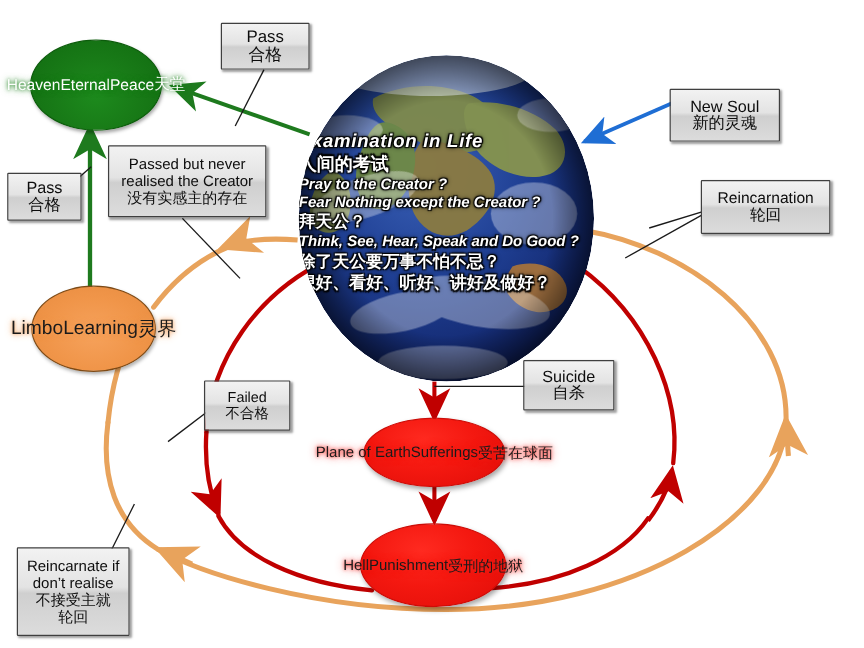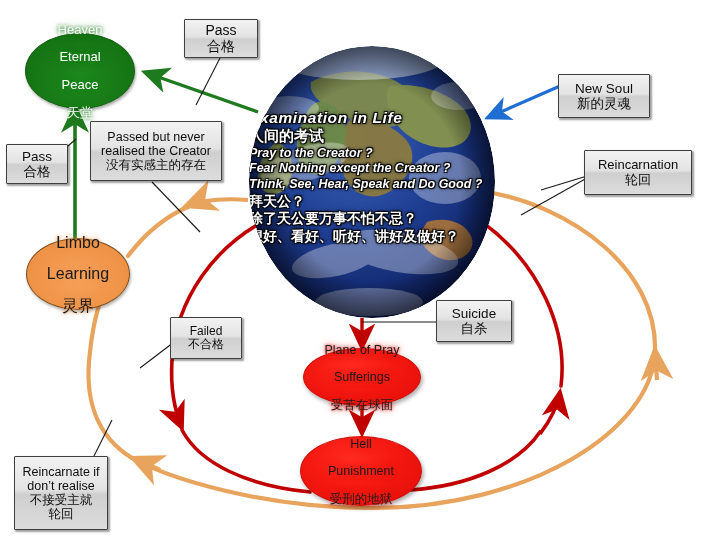--- a/index.html
+++ b/index.html
@@ -21,22 +21,22 @@
     text-align:center;color:#0d0d0d;line-height:1.12;
     box-shadow:1.5px 1.5px 2px rgba(0,0,0,.38);
     padding:14px 4px;
   }
   .box .ln{display:block;white-space:nowrap;}
   .box .cn{font-family:"DejaVu Sans","Liberation Sans",sans-serif;}
 
   
   .ell{
     position:absolute;z-index:5;box-sizing:border-box;border-radius:50%;
-    display:flex;flex-direction:column;align-items:center;justify-content:center;
-    text-align:left;line-height:1.2;gap:12px;
+    display:flex;flex-direction:row;align-items:center;justify-content:center;
+    text-align:left;line-height:1.2;
   }
   .ell .ln{display:block;white-space:nowrap;}
   .ell .cn{font-family:"DejaVu Sans","Liberation Sans",sans-serif;}
 
   .ell-heaven{
     background:radial-gradient(ellipse at 50% 62%,#1d8a1d 0%,#187a17 48%,#116b10 100%);
     border:1.5px solid #0d5c0c;color:#ffffff;
     text-shadow:0 0 3px rgba(30,130,30,.95),0 0 6px rgba(30,130,30,.8);
     box-shadow:1px 2px 3px rgba(0,0,0,.35);
   }
@@ -175,42 +175,42 @@
         </g>
         <ellipse cx="123" cy="136" rx="123" ry="136" fill="url(#gLimb)"></ellipse>
       </g>
     </svg>
 
     <div class="txt" style="top:48%;">
       <span class="ln e-t1">Examination in Life</span>
       <span class="ln e-t2 cn">人间的考试</span>
       <span class="ln e-q">Pray to the Creator ?</span>
       <span class="ln e-q">Fear Nothing except the Creator ?</span>
+      <span class="ln e-qc cn">拜天公？</span>
       <span class="ln e-q">Think, See, Hear, Speak and Do Good ?</span>
-      <span class="ln e-qc cn">拜天公？</span>
       <span class="ln e-qc cn">除了天公要万事不怕不忌？</span>
       <span class="ln e-qc cn">想好、看好、听好、讲好及做好？</span>
     </div>
   </div>
 
   <div class="ell ell-heaven" style="left:25px;top:33px;width:110px;height:76px;font-size:13px;">
     <span class="ln">Heaven</span>
     <span class="ln">Eternal</span>
     <span class="ln">Peace</span>
     <span class="ln cn">天堂</span>
   </div>
 
   <div class="ell ell-limbo" style="left:26px;top:238px;width:104px;height:72px;font-size:16px;">
     <span class="ln">Limbo</span>
     <span class="ln">Learning</span>
     <span class="ln cn">灵界</span>
   </div>
 
   <div class="ell ell-red" style="left:303px;top:348px;width:118px;height:58px;font-size:12.5px;">
-    <span class="ln">Plane of Pray</span>
+    <span class="ln">Plane of Earth</span>
     <span class="ln">Sufferings</span>
     <span class="ln cn">受苦在球面</span>
   </div>
 
   <div class="ell ell-red" style="left:300px;top:436px;width:122px;height:70px;font-size:12.5px;">
     <span class="ln">Hell</span>
     <span class="ln">Punishment</span>
     <span class="ln cn">受刑的地狱</span>
   </div>
 

